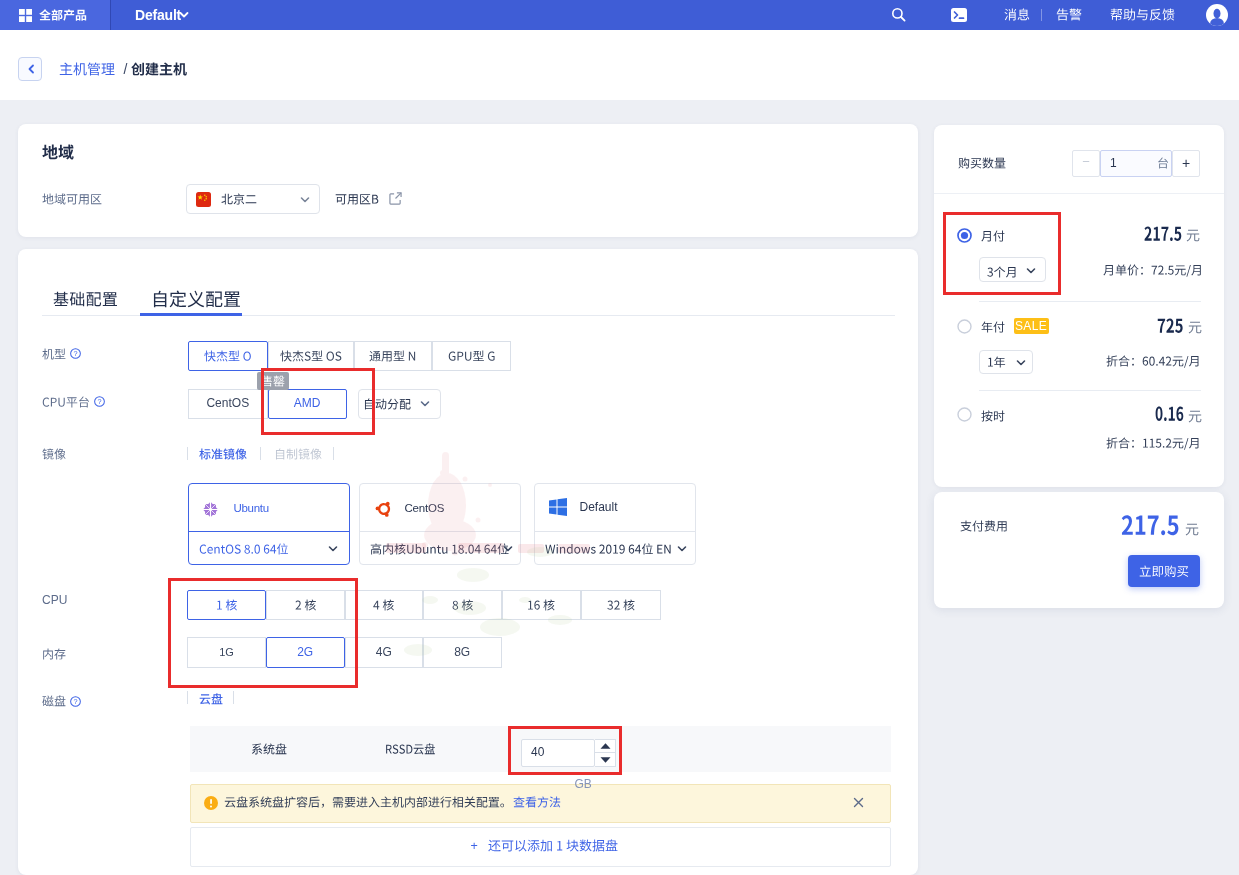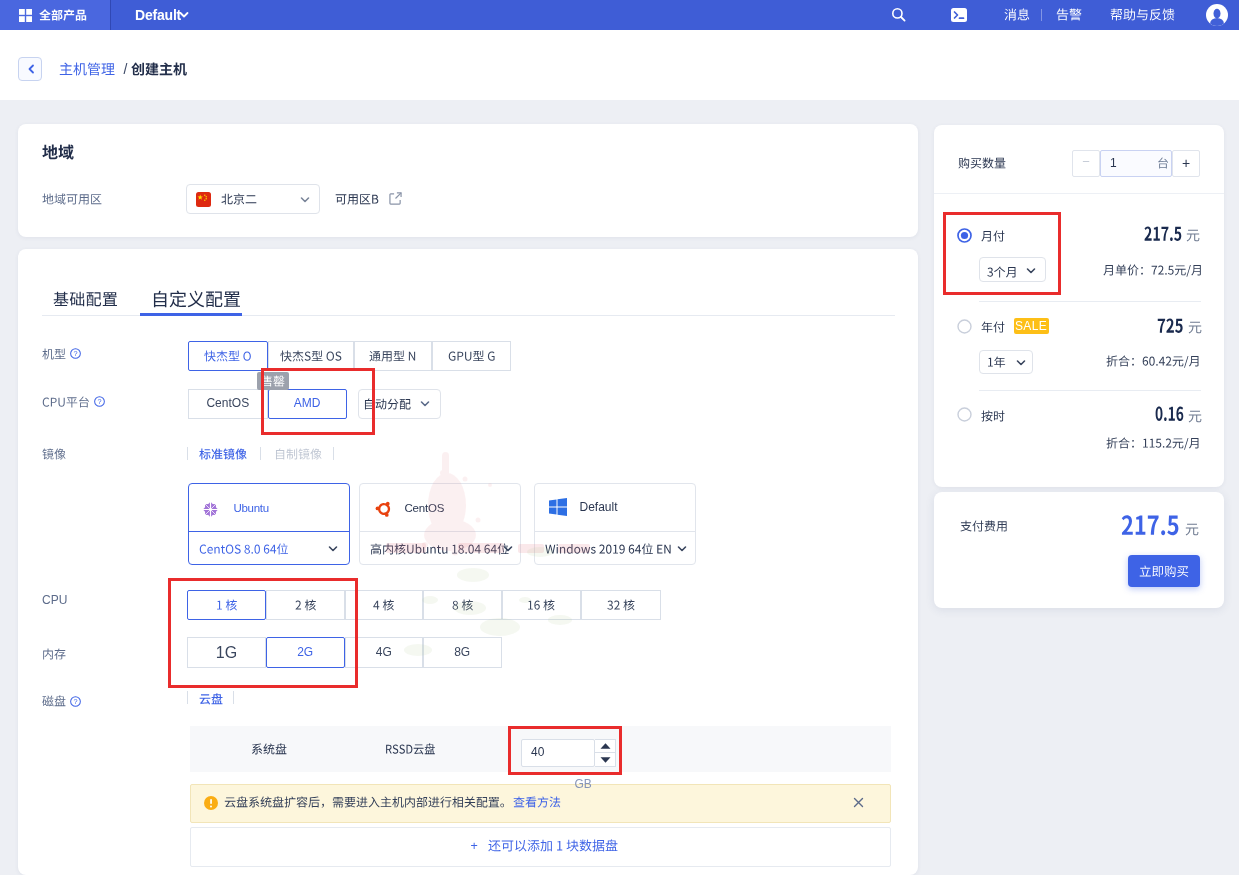--- a/index.html
+++ b/index.html
@@ -593,21 +593,21 @@
           <use href="#g75" x="1334"></use>
         </g>
       </svg></div>
     <div style="position:absolute;left:42.0px;top:648.4px;z-index:5;line-height:0"><svg width="24.0" height="12.7" style="overflow:visible" viewBox="0 0 24.0 12.7">
         <g fill="#5C6B8A" transform="translate(0,10.56) scale(0.01200,-0.01200)">
           <use href="#g74" x="0"></use>
           <use href="#g89" x="1000"></use>
         </g>
       </svg></div>
     <div style="position:absolute;left:187.00px;top:637.00px;width:79.00px;height:31.00px;z-index:4;background:#fff;border:1px solid #D9DFE8"></div>
-    <div style="position:absolute;top:645.8px;font-family:'Liberation Sans', sans-serif;font-size:16px;font-weight:normal;color:#3A465E;line-height:13.8px;z-index:6;white-space:nowrap;left:226.5px;transform:translateX(-50%)">1G</div>
+    <div style="position:absolute;top:645.8px;font-family:'Liberation Sans', sans-serif;font-size:11px;font-weight:normal;color:#3A465E;line-height:13.8px;z-index:6;white-space:nowrap;left:226.5px;transform:translateX(-50%)">1G</div>
     <div style="position:absolute;left:266.00px;top:637.00px;width:78.50px;height:31.00px;z-index:5;background:#fff;border:1px solid #3E63E6;border-radius:2px"></div>
     <div style="position:absolute;top:645.8px;font-family:'Liberation Sans', sans-serif;font-size:12.0px;font-weight:normal;color:#3E63E6;line-height:13.8px;z-index:6;white-space:nowrap;left:305.2px;transform:translateX(-50%)">2G</div>
     <div style="position:absolute;left:344.50px;top:637.00px;width:78.50px;height:31.00px;z-index:4;background:#fff;border:1px solid #D9DFE8"></div>
     <div style="position:absolute;top:645.8px;font-family:'Liberation Sans', sans-serif;font-size:12.0px;font-weight:normal;color:#3A465E;line-height:13.8px;z-index:6;white-space:nowrap;left:383.8px;transform:translateX(-50%)">4G</div>
     <div style="position:absolute;left:423.00px;top:637.00px;width:78.50px;height:31.00px;z-index:4;background:#fff;border:1px solid #D9DFE8"></div>
     <div style="position:absolute;top:645.8px;font-family:'Liberation Sans', sans-serif;font-size:12.0px;font-weight:normal;color:#3A465E;line-height:13.8px;z-index:6;white-space:nowrap;left:462.2px;transform:translateX(-50%)">8G</div>
     <div style="position:absolute;left:42.0px;top:695.4px;z-index:5;line-height:0"><svg width="24.0" height="12.7" style="overflow:visible" viewBox="0 0 24.0 12.7">
         <g fill="#5C6B8A" transform="translate(0,10.56) scale(0.01200,-0.01200)">
           <use href="#g90" x="0"></use>
           <use href="#g91" x="1000"></use>

